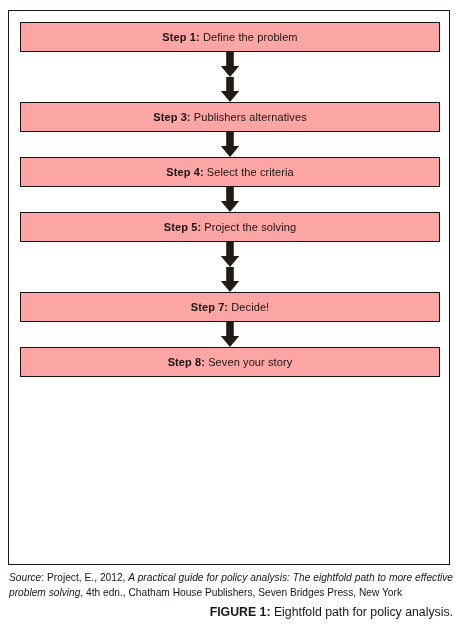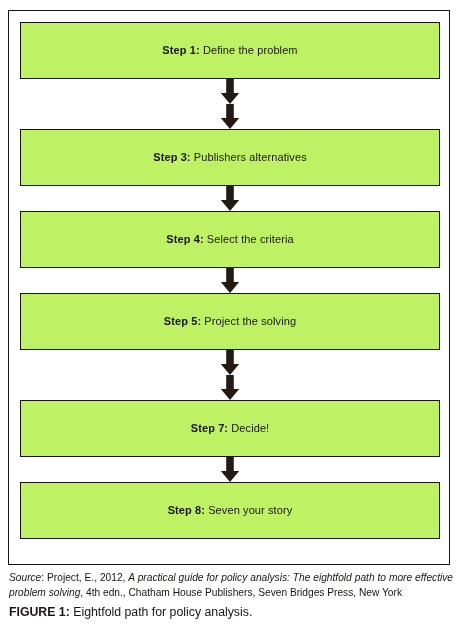--- a/index.html
+++ b/index.html
@@ -41,24 +41,24 @@
     left: 11px;
     top: 11px;
     width: 420px;
     display: flex;
     flex-direction: column;
     align-items: stretch;
   }
 
   
   .step-box {
-    height: 57px;
+    height: 30px;
     border: 1.4px solid #1a1512;
     box-sizing: border-box;
-    background: #bef264;
+    background: #fca5a5;
     display: flex;
     align-items: center;
     justify-content: center;
     text-align: center;
   }
   .step-label {
     font-size: 11px;
     line-height: 13px;
     letter-spacing: 0.1px;
     white-space: nowrap;
@@ -102,20 +102,21 @@
 
   #figure-caption {
     position: absolute;
     left: 9px;
     top: 604px;
     width: 444px;
     font-size: 12.3px;
     line-height: 16px;
     color: #1a1512;
     white-space: nowrap;
+    text-align: right;
   }
   #figure-caption .cap-label {
     font-weight: bold;
   }
   #figure-caption .cap-text {
     font-weight: normal;
   }
 </style>
 </head>
 <body>

